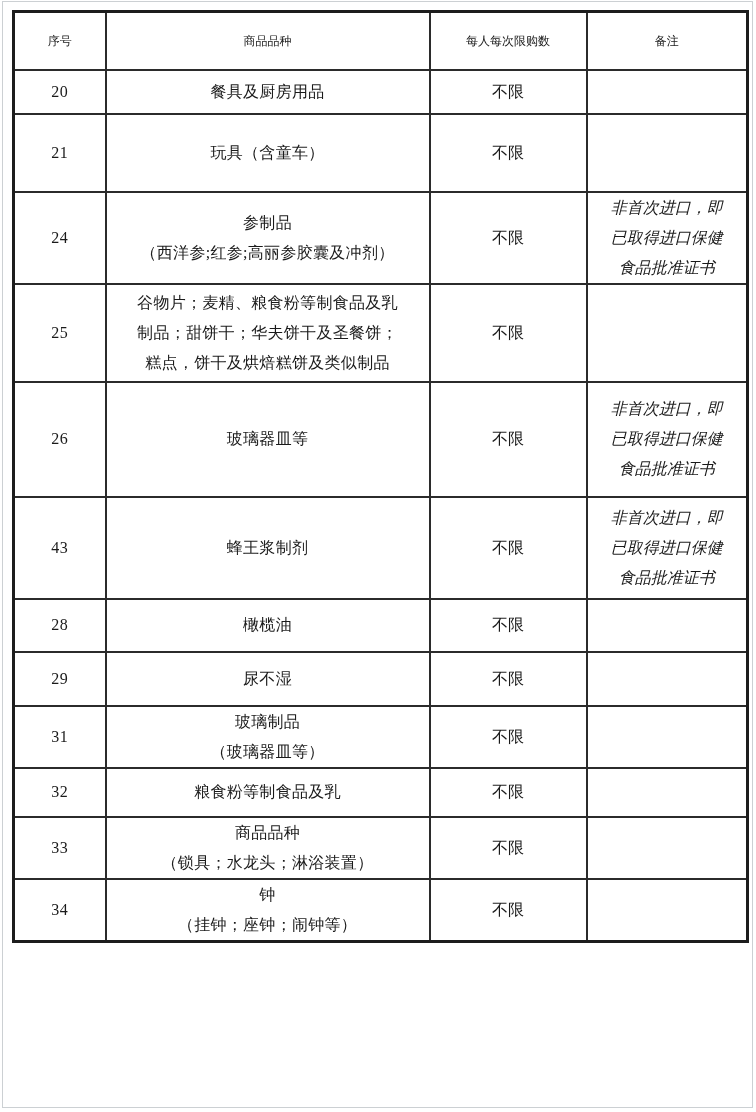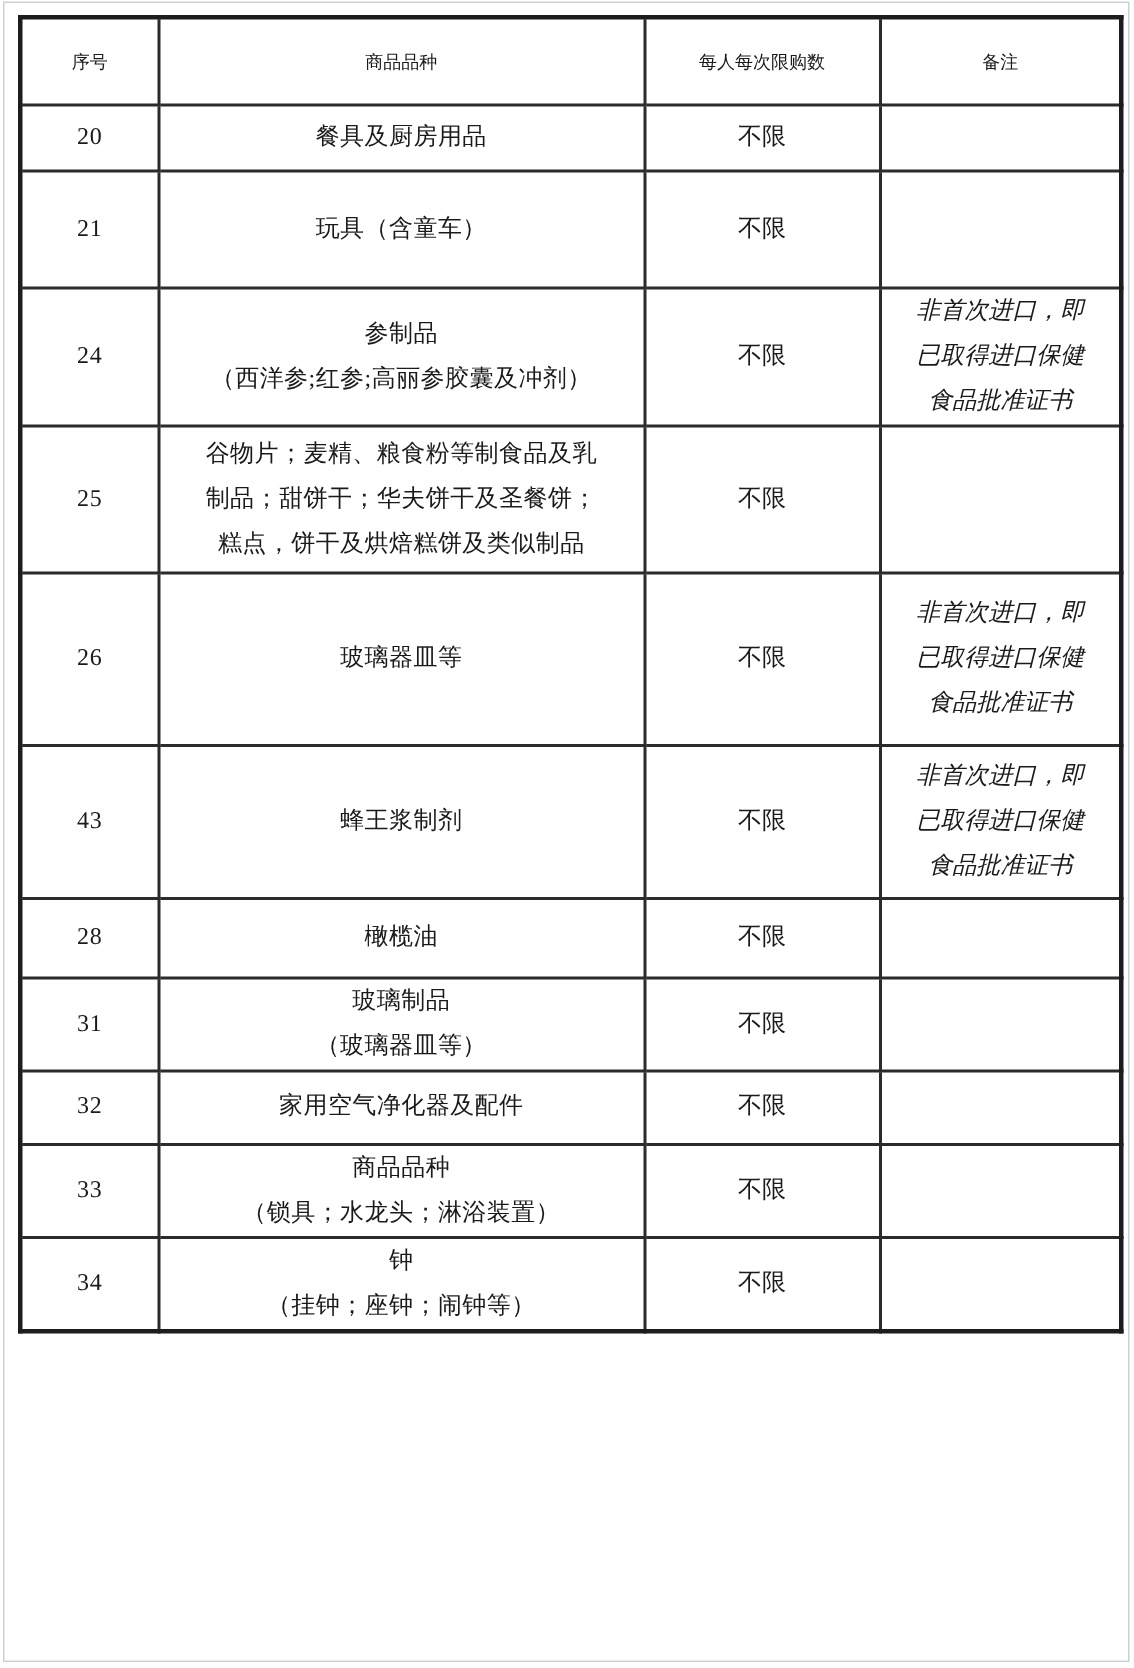--- a/index.html
+++ b/index.html
@@ -146,30 +146,36 @@
       <td class="c-rem">非首次进口，即
 已取得进口保健
 食品批准证书</td>
     </tr>
     <tr class="r28">
       <td class="c-idx">28</td>
       <td class="c-prod">橄榄油</td>
       <td class="c-lim">不限</td>
       <td class="c-rem"></td>
     </tr>
+    <tr class="r29">
+      <td class="c-idx">29</td>
+      <td class="c-prod">尿不湿</td>
+      <td class="c-lim">不限</td>
+      <td class="c-rem"></td>
+    </tr>
     <tr class="r31">
       <td class="c-idx">31</td>
       <td class="c-prod">玻璃制品
 （玻璃器皿等）</td>
       <td class="c-lim">不限</td>
       <td class="c-rem"></td>
     </tr>
     <tr class="r32">
       <td class="c-idx">32</td>
-      <td class="c-prod">家用空气净化器及配件</td>
+      <td class="c-prod">粮食粉等制食品及乳</td>
       <td class="c-lim">不限</td>
       <td class="c-rem"></td>
     </tr>
     <tr class="r33">
       <td class="c-idx">33</td>
       <td class="c-prod">商品品种
 （锁具；水龙头；淋浴装置）</td>
       <td class="c-lim">不限</td>
       <td class="c-rem"></td>
     </tr>

